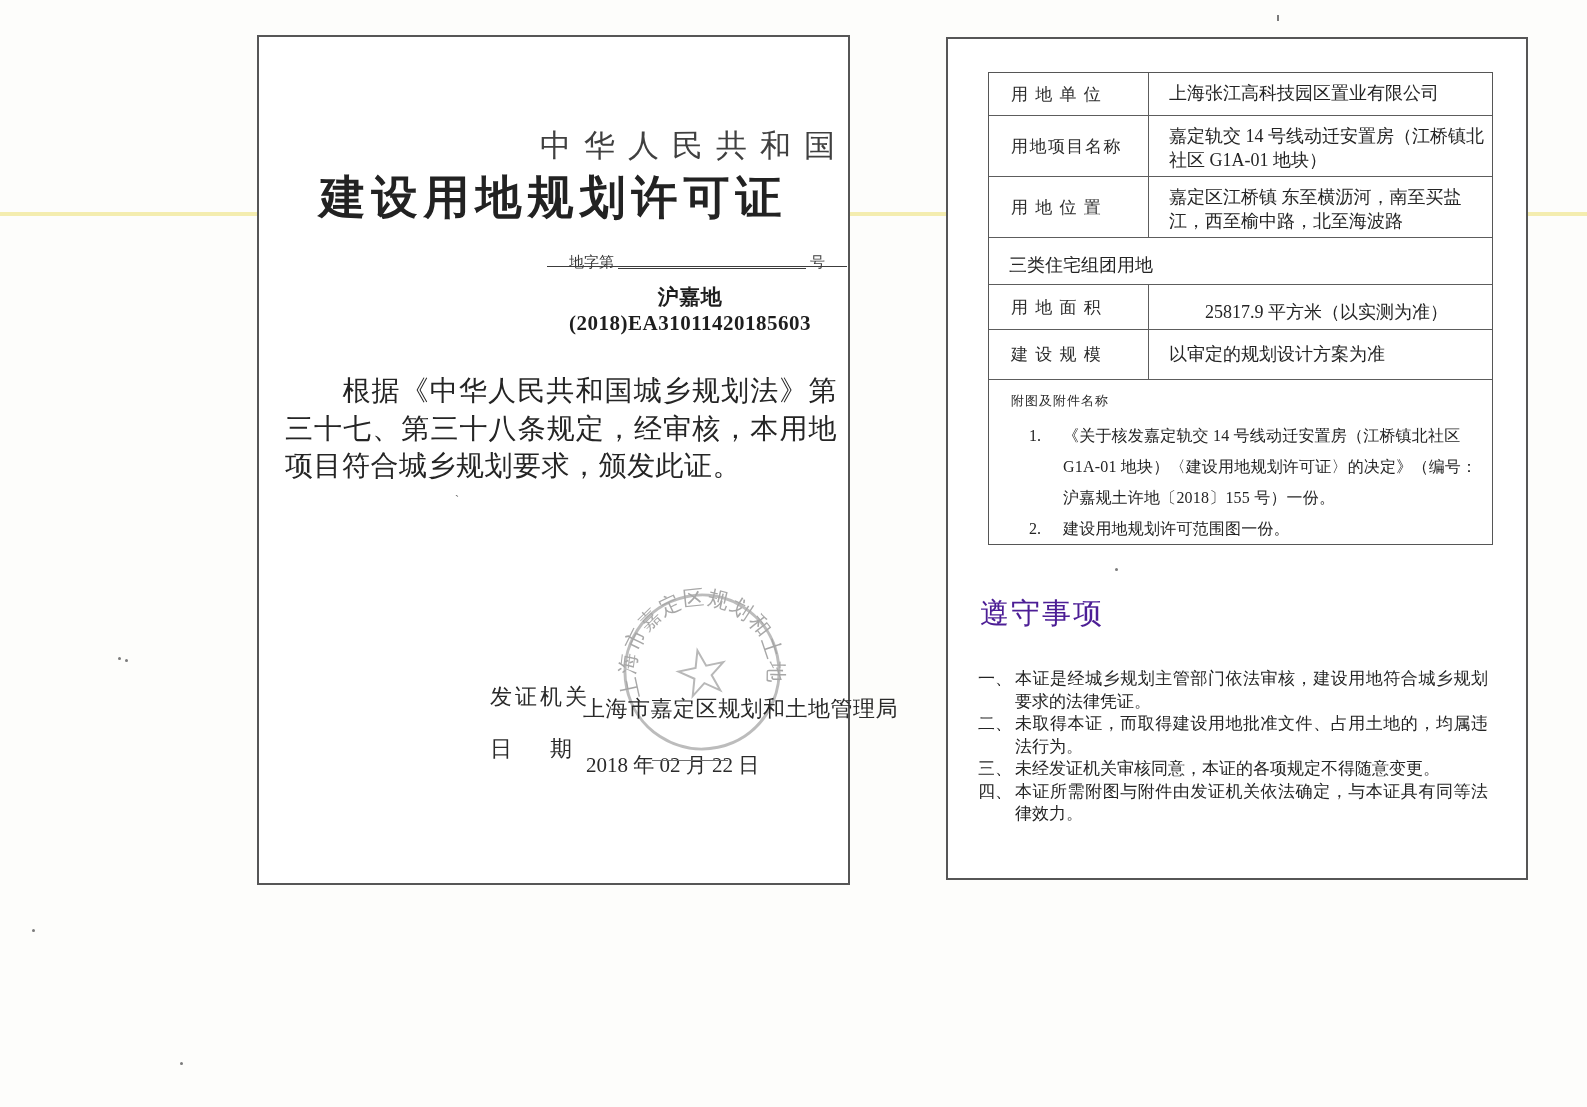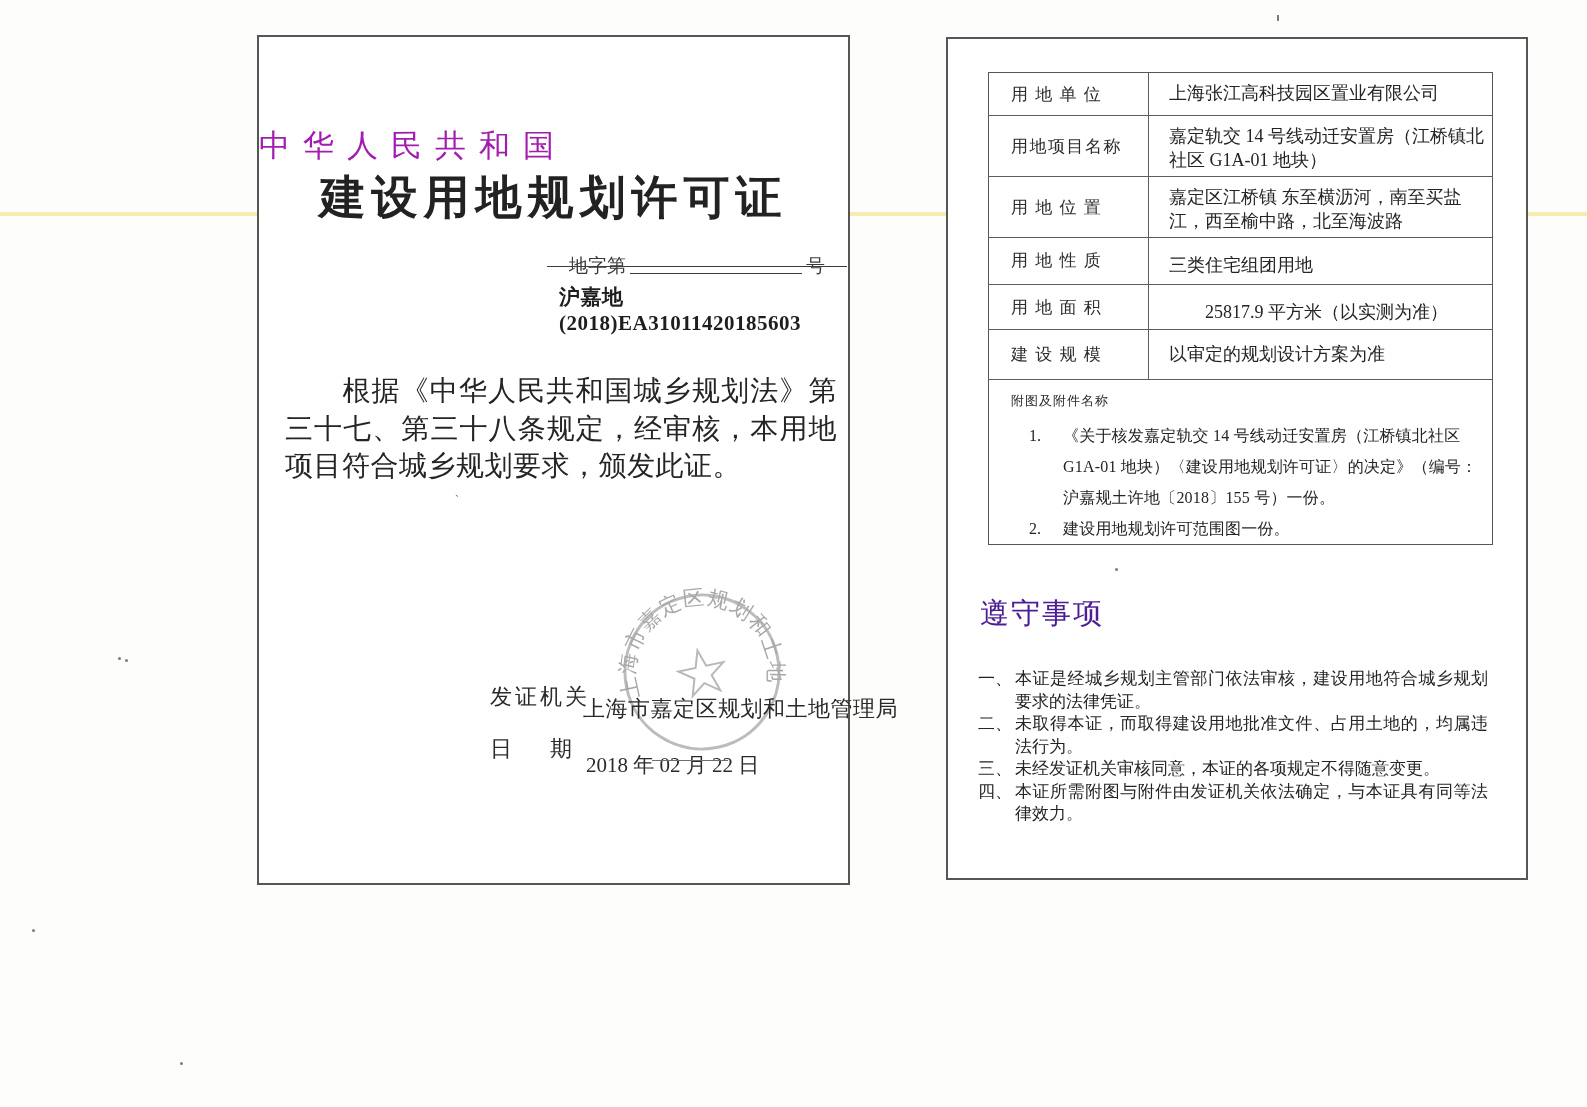--- a/index.html
+++ b/index.html
@@ -7,28 +7,28 @@
     width:1587px;height:1107px;position:relative;overflow:hidden;
     background:#fdfdfb;
     font-family:"Liberation Serif","DejaVu Serif",serif;
     color:#2a2a2a;
   }
   .page{position:absolute;background:#fff;border:2px solid #565656;box-sizing:border-box;}
   #left-page{left:257px;top:35px;width:593px;height:850px;}
   #right-page{left:946px;top:37px;width:582px;height:843px;}
   .abs{position:absolute;}
   
-  .country{left:0;right:0;top:88px;text-align:left;font-size:31px;letter-spacing:13px;color:#a21caf;}
+  .country{left:0;right:0;top:88px;text-align:right;font-size:31px;letter-spacing:13px;color:#404040;}
   .doc-title{left:0;right:0;top:130px;text-align:center;font-size:46px;font-weight:bold;letter-spacing:6px;color:#222;}
-  .serial-row{left:288px;top:216px;width:300px;height:26px;display:flex;align-items:center;font-size:19px;color:#3a3a3a;}
+  .serial-row{left:288px;top:216px;width:300px;height:26px;display:flex;align-items:flex-start;font-size:15px;color:#3a3a3a;}
   .serial-row .pre{margin-left:22px;white-space:nowrap;}
   .serial-row .suf{margin-right:22px;white-space:nowrap;}
   .serial-row .gap{flex:1;border-bottom:1.6px solid #3c3c3c;height:15px;margin:0 4px;}
   .serial-strike{position:absolute;left:0;right:0;top:13px;border-top:1.7px solid #3c3c3c;}
-  .serial-number{left:300px;top:246px;width:262px;text-align:left;font-size:21px;font-weight:bold;letter-spacing:.5px;color:#1e1e1e;}
+  .serial-number{left:300px;top:246px;width:262px;text-align:center;font-size:21px;font-weight:bold;letter-spacing:.5px;color:#1e1e1e;}
   .body-par{left:26px;top:335px;width:552px;font-size:28px;line-height:37.5px;letter-spacing:.5px;text-align:justify;text-indent:2.05em;color:#252525;}
   .issuer-label{left:231px;top:645px;font-size:22px;letter-spacing:3px;}
   .issuer-value{left:324px;top:657px;font-size:22px;white-space:nowrap;letter-spacing:.5px;}
   .date-label{left:231px;top:697px;width:82px;display:flex;justify-content:space-between;font-size:22px;}
   .date-value{left:327px;top:714px;font-size:21px;white-space:nowrap;}
   .date-artifact{left:393px;top:723px;width:76px;border-top:1.5px solid #6f6f6f;}
   .seal{left:353px;top:545px;width:180px;height:180px;opacity:.82;}
   
   .info-table{left:40px;top:33px;width:505px;height:473px;border:1.6px solid #565656;box-sizing:border-box;display:flex;flex-direction:column;}
   .trow{display:flex;border-bottom:1.2px solid #5d5d5d;box-sizing:border-box;}
@@ -108,21 +108,20 @@
       <div class="tlabel">用地项目名称</div>
       <div class="tvalue">嘉定轨交 14 号线动迁安置房（江桥镇北社区 G1A-01 地块）</div>
     </div>
 
     <div class="trow" style="height:65px;">
       <div class="tlabel">用 地 位 置</div>
       <div class="tvalue">嘉定区江桥镇 东至横沥河，南至买盐江，西至榆中路，北至海波路</div>
     </div>
 
     <div class="trow" style="height:58px;">
-      <div class="tlabel">用 地 性 质</div>
       <div class="tvalue" style="padding-top:15px;">三类住宅组团用地</div>
     </div>
 
     <div class="trow" style="height:57px;text-align:center;">
       <div class="tlabel">用 地 面 积</div>
       <div class="tvalue" style="padding-top:15px;">25817.9 平方米（以实测为准）</div>
     </div>
 
     <div class="trow" style="height:62px;">
       <div class="tlabel">建 设 规 模</div>

